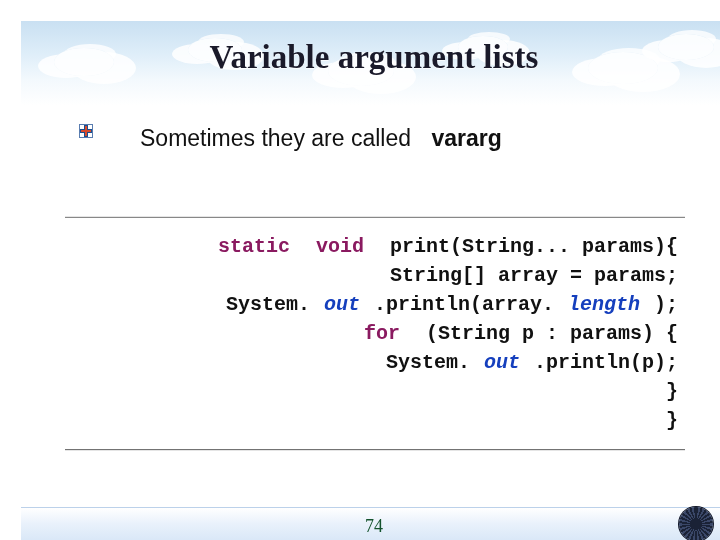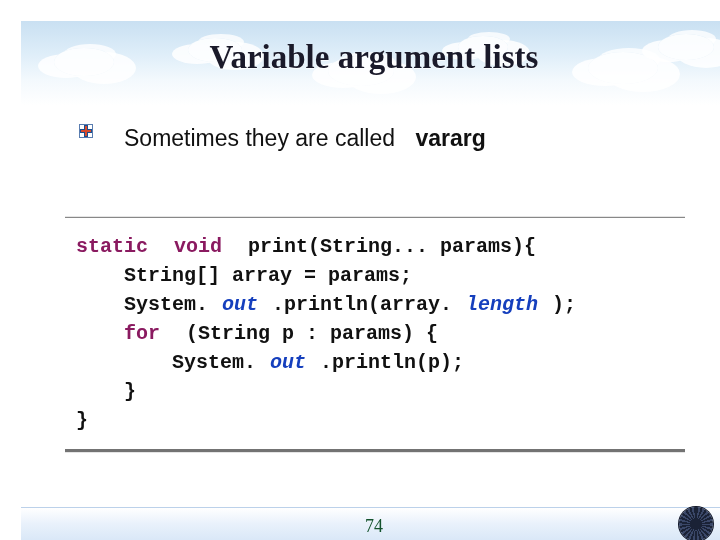--- a/index.html
+++ b/index.html
@@ -44,21 +44,21 @@
 
   .content {
     position: absolute;
     top: 88px;
     left: 44px;
     right: 40px;
   }
   .bullet-line {
     display: flex;
     align-items: flex-start;
-    gap: 10px;
+    gap: 26px;
     font-size: 23px;
     line-height: 1.35;
     color: #111;
     margin-bottom: 2px;
   }
   .bullet-icon {
     flex: 0 0 14px;
     height: 14px;
     margin-top: 8px;
     position: relative;
@@ -75,29 +75,30 @@
       linear-gradient(#d94b2c,#d94b2c) center/2px 10px no-repeat;
   }
   .bold { font-weight: bold; }
 
   .codebox {
     position: absolute;
     top: 196px;
     left: 44px;
     width: 620px;
     border-top: 1px solid #888;
-    border-bottom: 3px solid #737373;
+    border-bottom: 1px solid #737373;
     box-shadow: 0 -1px 0 #e5e5e5, 0 1px 0 #e5e5e5;
     padding: 14px 0 14px 4px;
     font-family: "Courier New", Courier, monospace;
     font-size: 20px;
     font-weight: bold;
     line-height: 1.45;
     color: #111;
     white-space: pre;
+    text-align: right;
   }
   .kw { color: #8a1a60; }
   .stat { color: #153fbd; font-style: italic; }
 
   .footer {
     position: absolute;
     left: 0; right: 0; bottom: 0;
     height: 40px;
     background: linear-gradient(to bottom, #ffffff 0%, #e9f1fb 40%, #d3e4f6 100%);
     border-top: 1px solid #bcd1ea;

